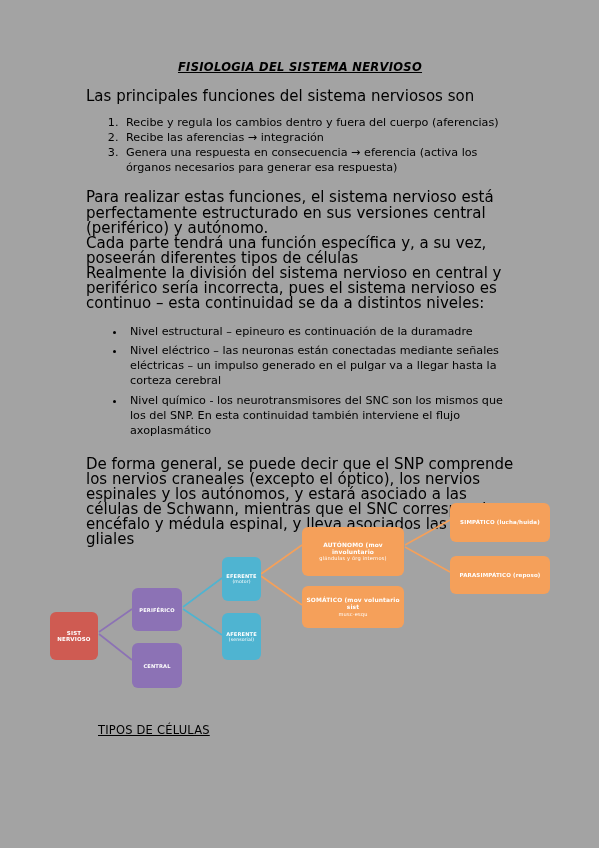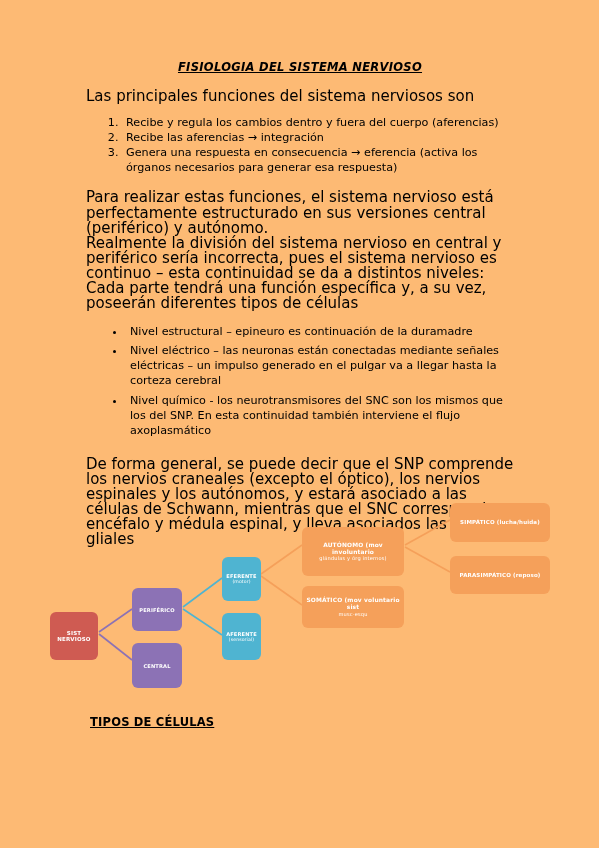--- a/index.html
+++ b/index.html
@@ -14,21 +14,21 @@
     position: relative;
     font-family: "DejaVu Sans", sans-serif;
     color: #000000;
     overflow: hidden;
   }
   .page {
     position: absolute;
     left: 0; top: 0;
     width: 599px;
     height: 848px;
-    background: #fdba74;
+    background: #a3a3a3;
   }
   .content {
     position: absolute;
     left: 86px;
     top: 60px;
     width: 428px;
   }
   h1.doc-title {
     font-size: 11.5px;
     font-weight: bold;
@@ -66,23 +66,23 @@
     line-height: 15.1px;
     list-style-type: disc;
   }
   ul.bulleted > li {
     margin: 4px;
     padding-left: 4px;
   }
 
   h2.section-title {
     font-size: 11.5px;
-    font-weight: bold;
+    font-weight: normal;
     text-decoration: underline;
-    margin: 4px;
+    margin: 12px;
     letter-spacing: 0.2px;
   }
 
   
   .diagram {
     position: absolute;
     left: 0px;
     top: 495px;
     width: 599px;
     height: 205px;
@@ -133,22 +133,22 @@
 
     <ol class="numbered">
       <li>Recibe y regula los cambios dentro y fuera del cuerpo (aferencias)</li>
       <li>Recibe las aferencias → integración</li>
       <li>Genera una respuesta en consecuencia → eferencia (activa los órganos necesarios para generar esa respuesta)</li>
     </ol>
 
     <div class="spacer-14"></div>
 
     <p class="para">Para realizar estas funciones, el sistema nervioso está perfectamente estructurado en sus versiones central (periférico) y autónomo.</p>
+    <p class="para">Cada parte tendrá una función específica y, a su vez, poseerán diferentes tipos de células</p>
     <p class="para">Realmente la división del sistema nervioso en central y periférico sería incorrecta, pues el sistema nervioso es continuo – esta continuidad se da a distintos niveles:</p>
-    <p class="para">Cada parte tendrá una función específica y, a su vez, poseerán diferentes tipos de células</p>
 
     <div class="spacer-8"></div>
 
     <ul class="bulleted">
       <li>Nivel estructural – epineuro es continuación de la duramadre</li>
       <li>Nivel eléctrico – las neuronas están conectadas mediante señales eléctricas – un impulso generado en el pulgar va a llegar hasta la corteza cerebral</li>
       <li>Nivel químico - los neurotransmisores del SNC son los mismos que los del SNP. En esta continuidad también interviene el flujo axoplasmático</li>
     </ul>
 
     <div class="spacer-14"></div>

